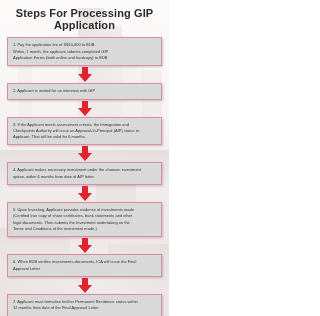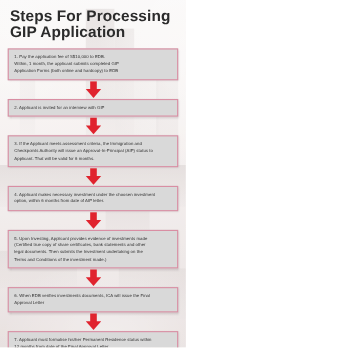--- a/index.html
+++ b/index.html
@@ -60,21 +60,22 @@
   }
 
   .content {
     position: relative;
     z-index: 2;
     padding: 0 7px;
     box-sizing: border-box;
   }
 
   .title {
-    font-size: 14px;
+    text-align: center;
+    font-size: 11px;
     font-weight: bold;
     color: #2b2b2b;
     letter-spacing: .1px;
     padding: 7px 2px 6px 2px;
     line-height: 1.1;
   }
 
   .flow {
     display: flex;
     flex-direction: column;

